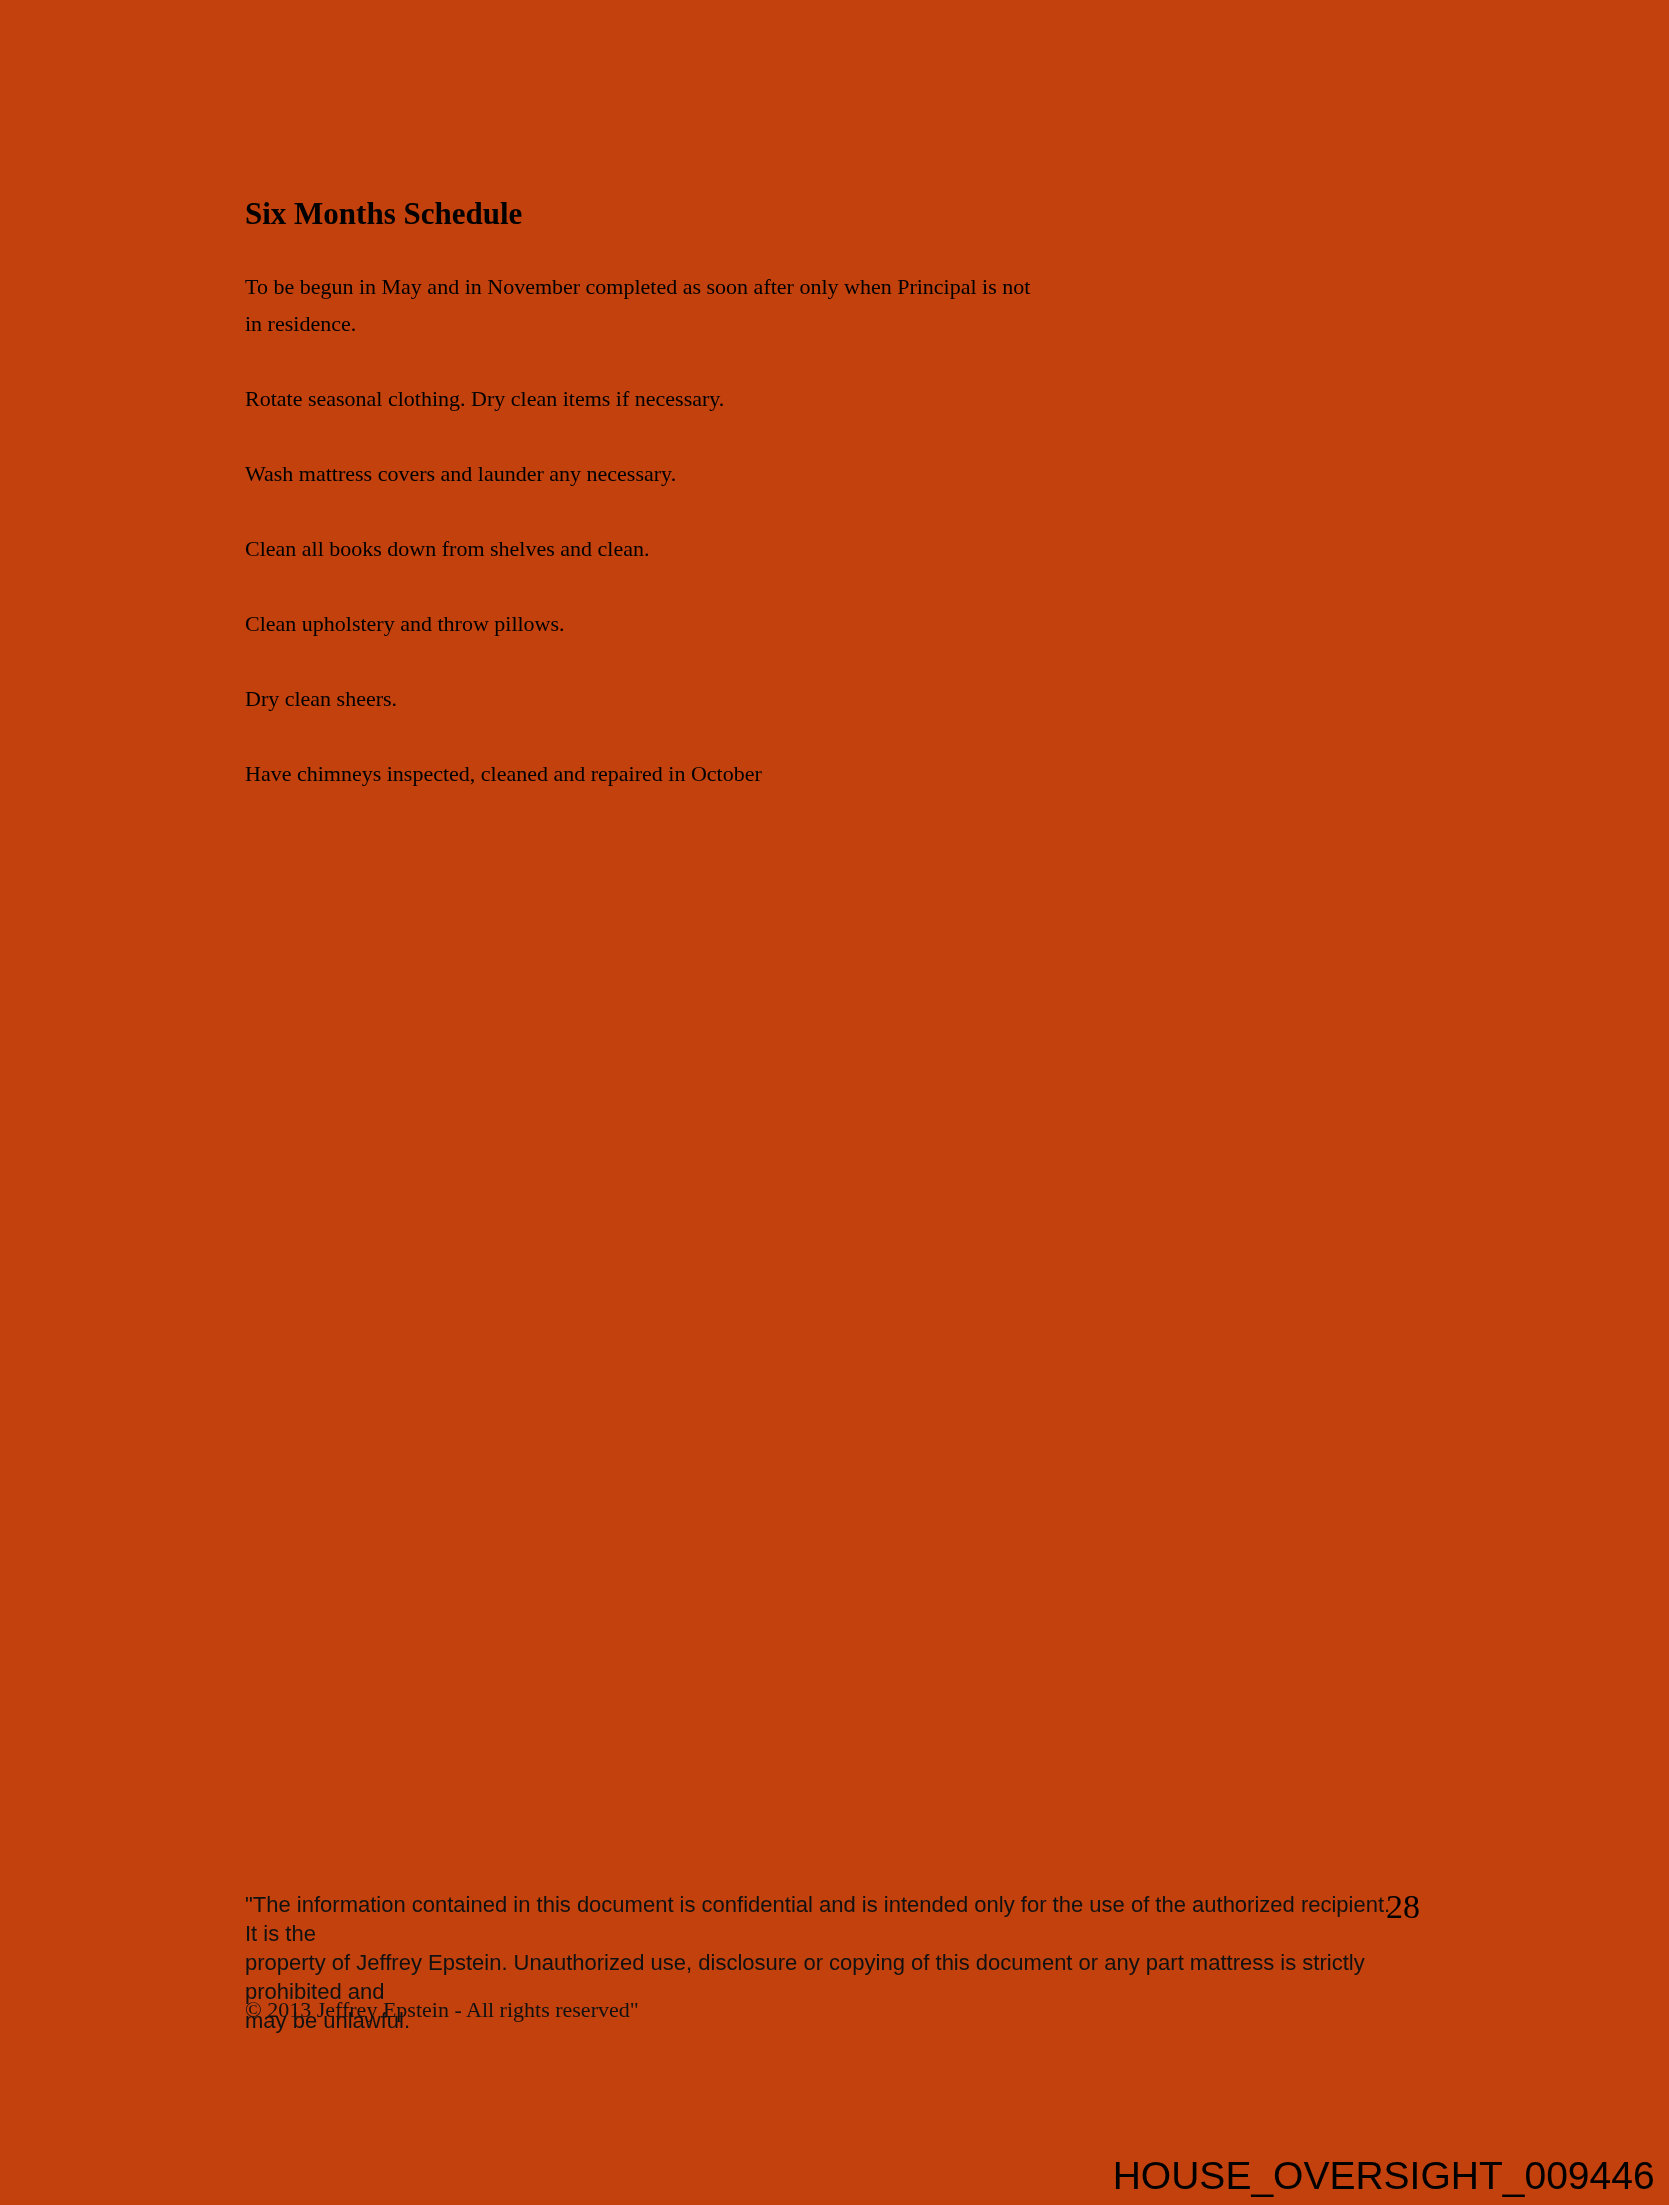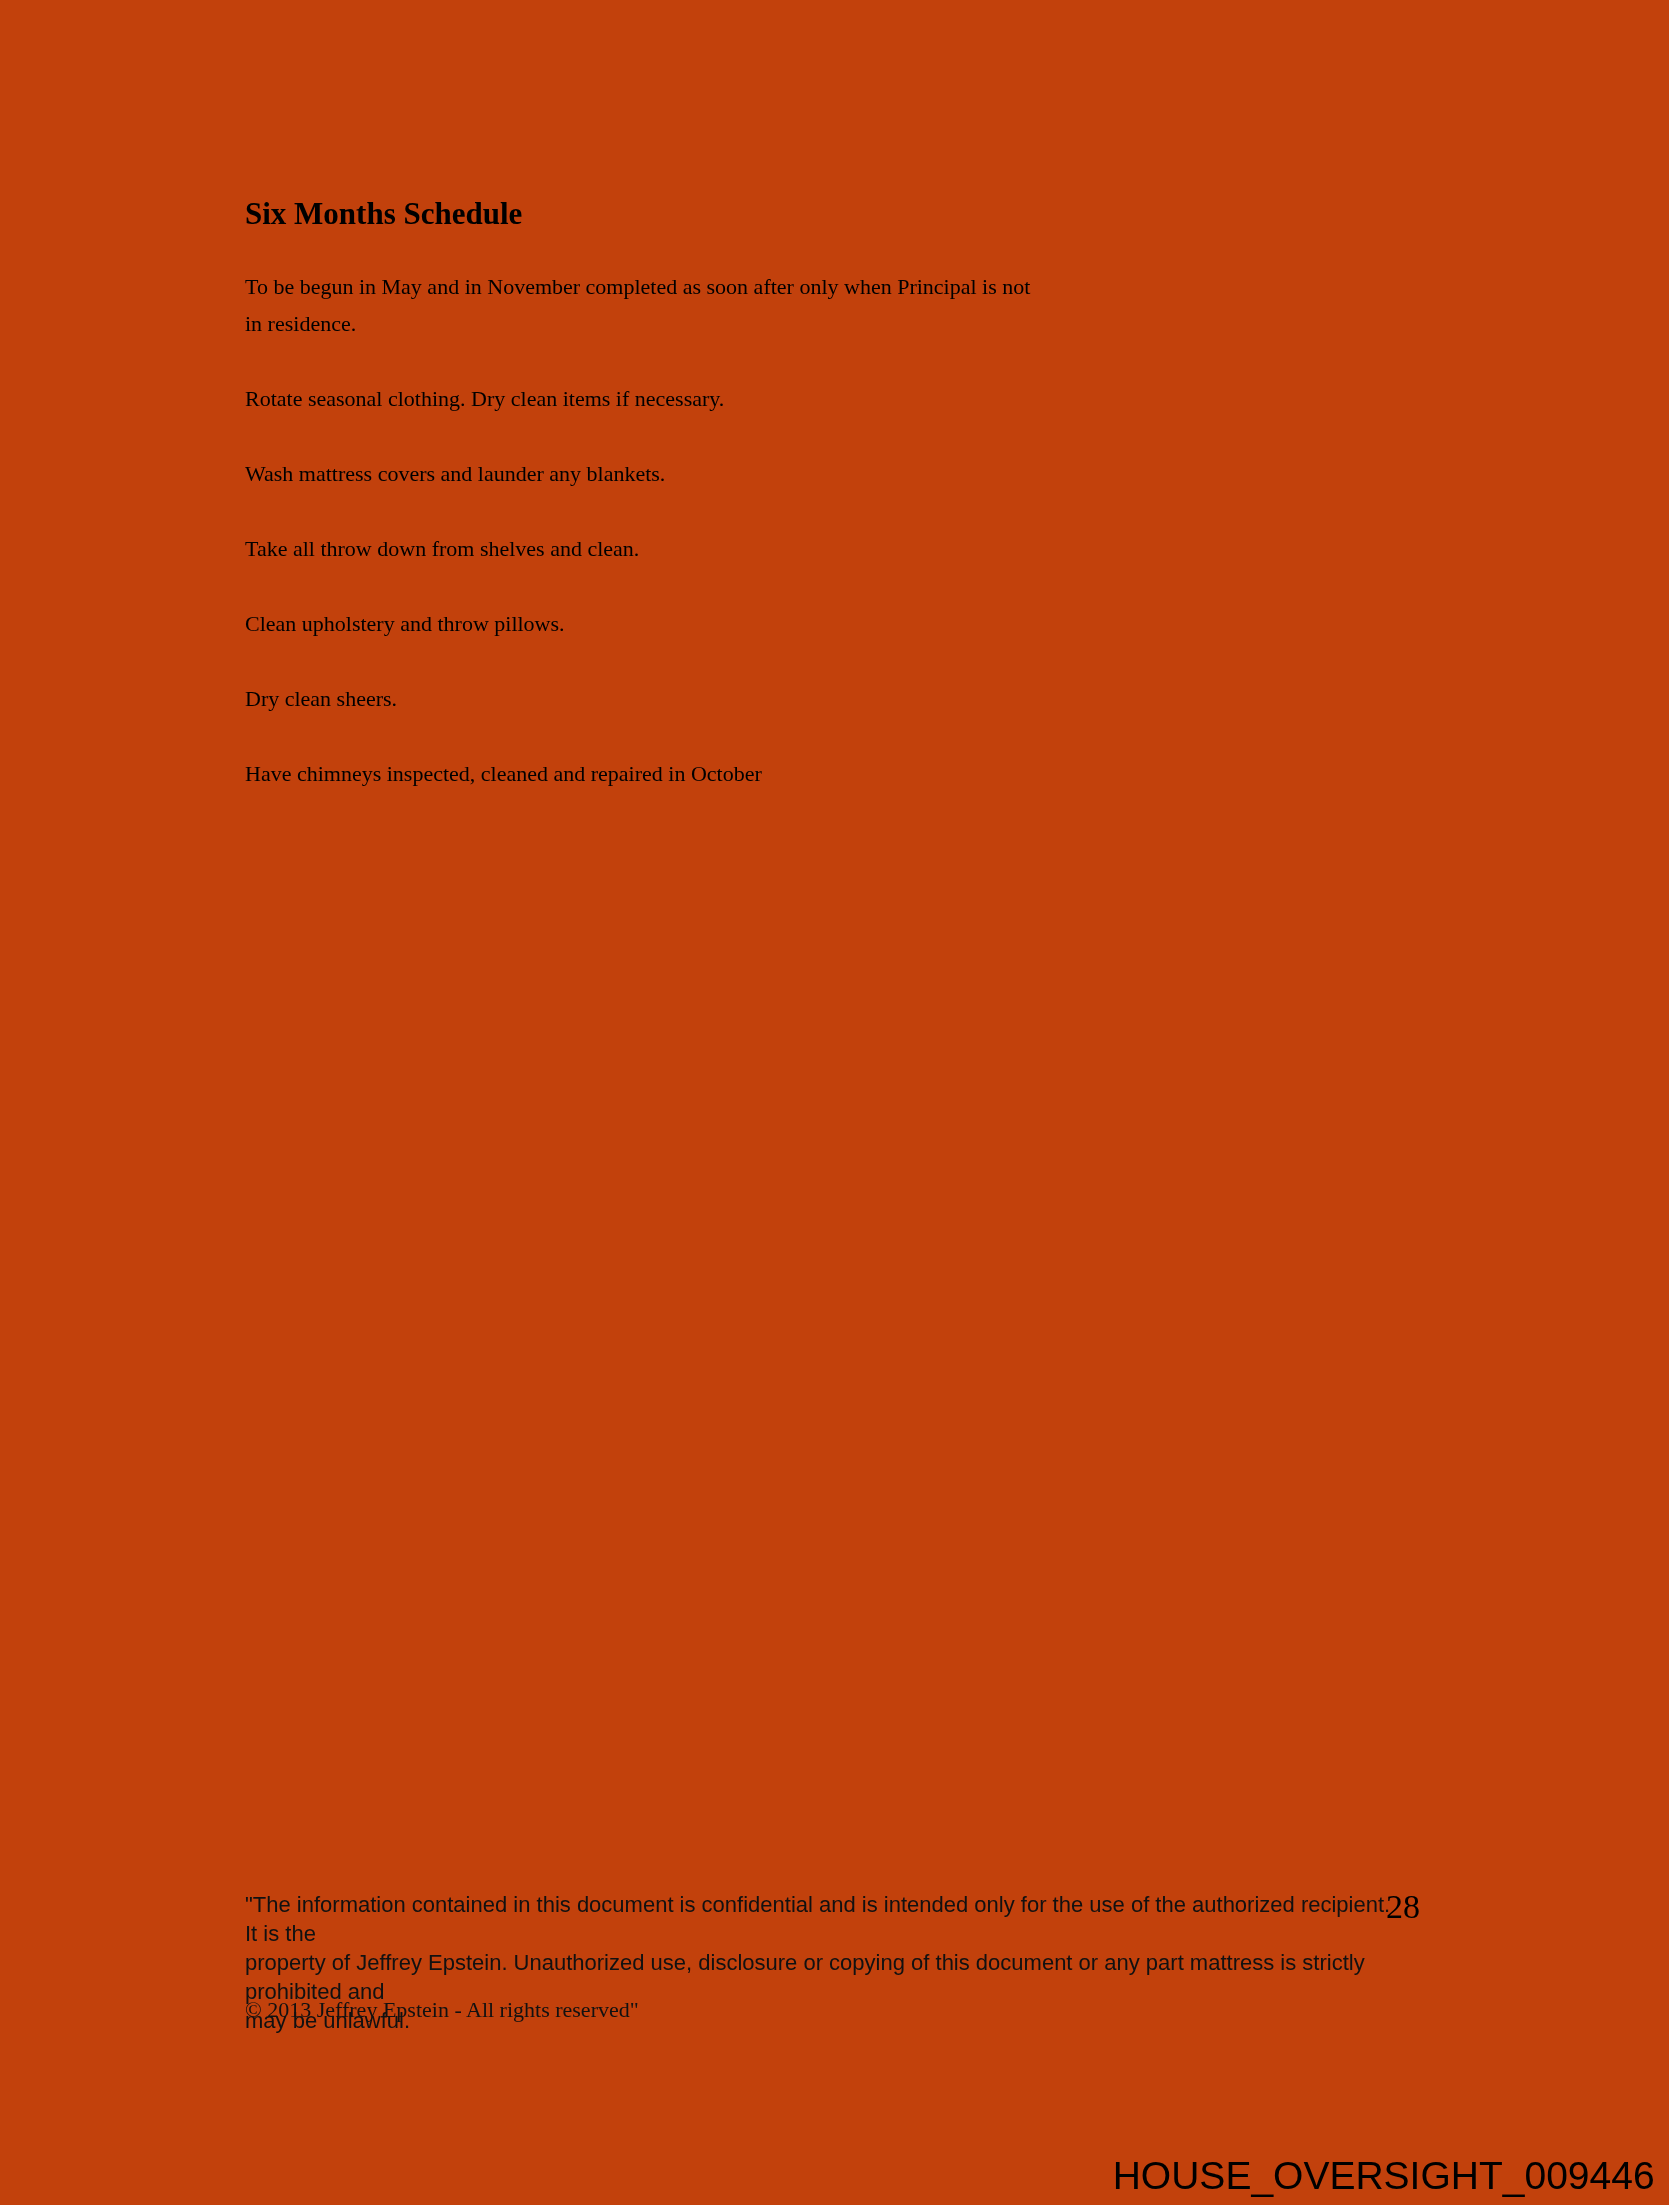--- a/index.html
+++ b/index.html
@@ -86,25 +86,25 @@
     <p class="para">
       <span>To be begun in May and in November completed as soon after only when Principal is not</span>
       <span>in residence.</span>
     </p>
 
     <p class="para">
       <span>Rotate seasonal clothing. Dry clean items if necessary.</span>
     </p>
 
     <p class="para">
-      <span>Wash mattress covers and launder any blankets.</span>
+      <span>Wash mattress covers and launder any necessary.</span>
     </p>
 
     <p class="para">
-      <span>Take all throw down from shelves and clean.</span>
+      <span>Clean all books down from shelves and clean.</span>
     </p>
 
     <p class="para">
       <span>Clean upholstery and throw pillows.</span>
     </p>
 
     <p class="para">
       <span>Dry clean sheers.</span>
     </p>
 

